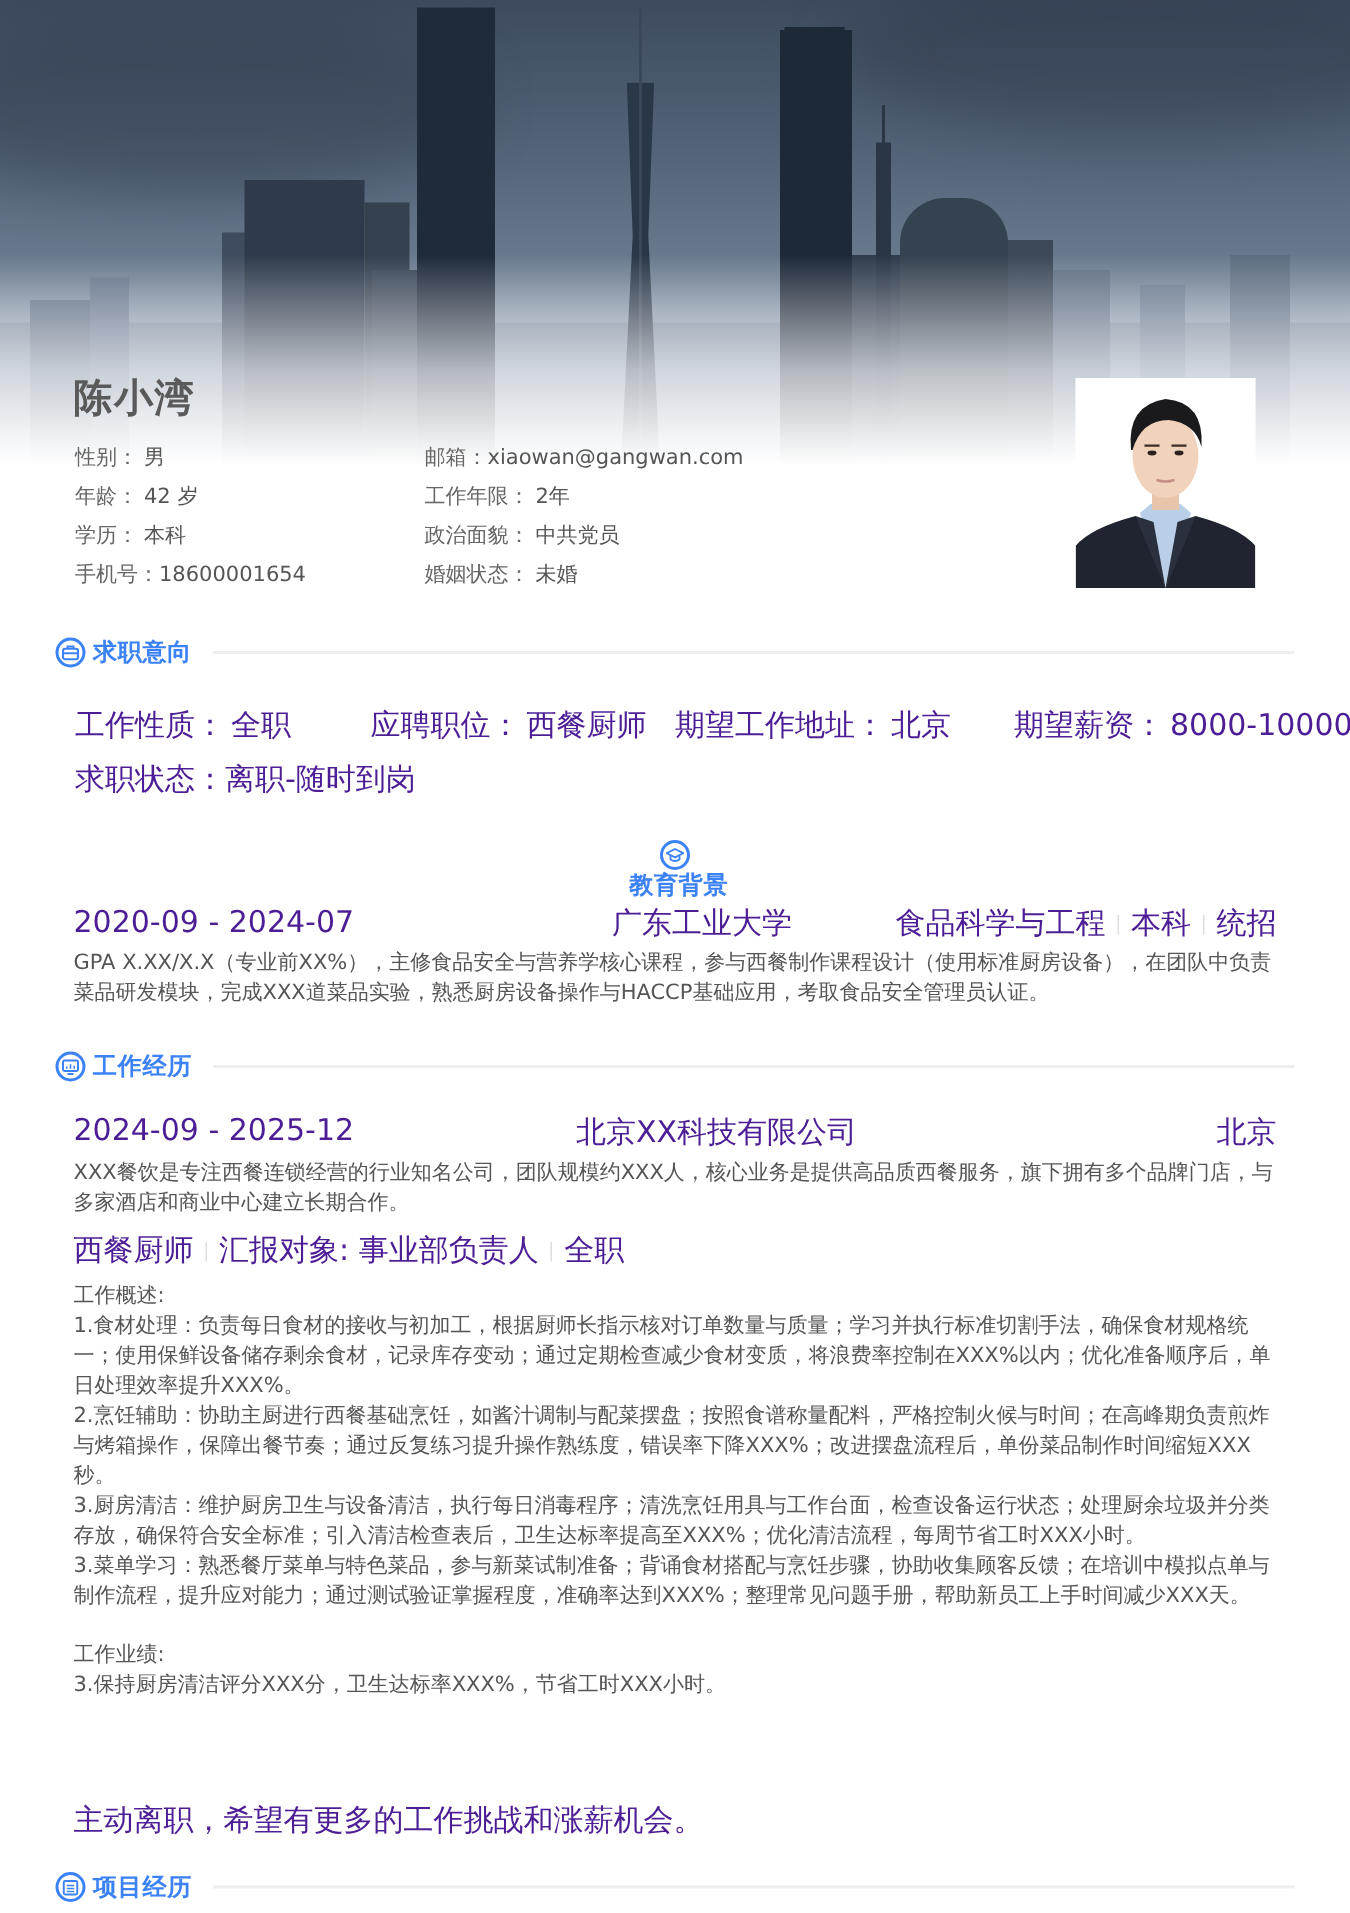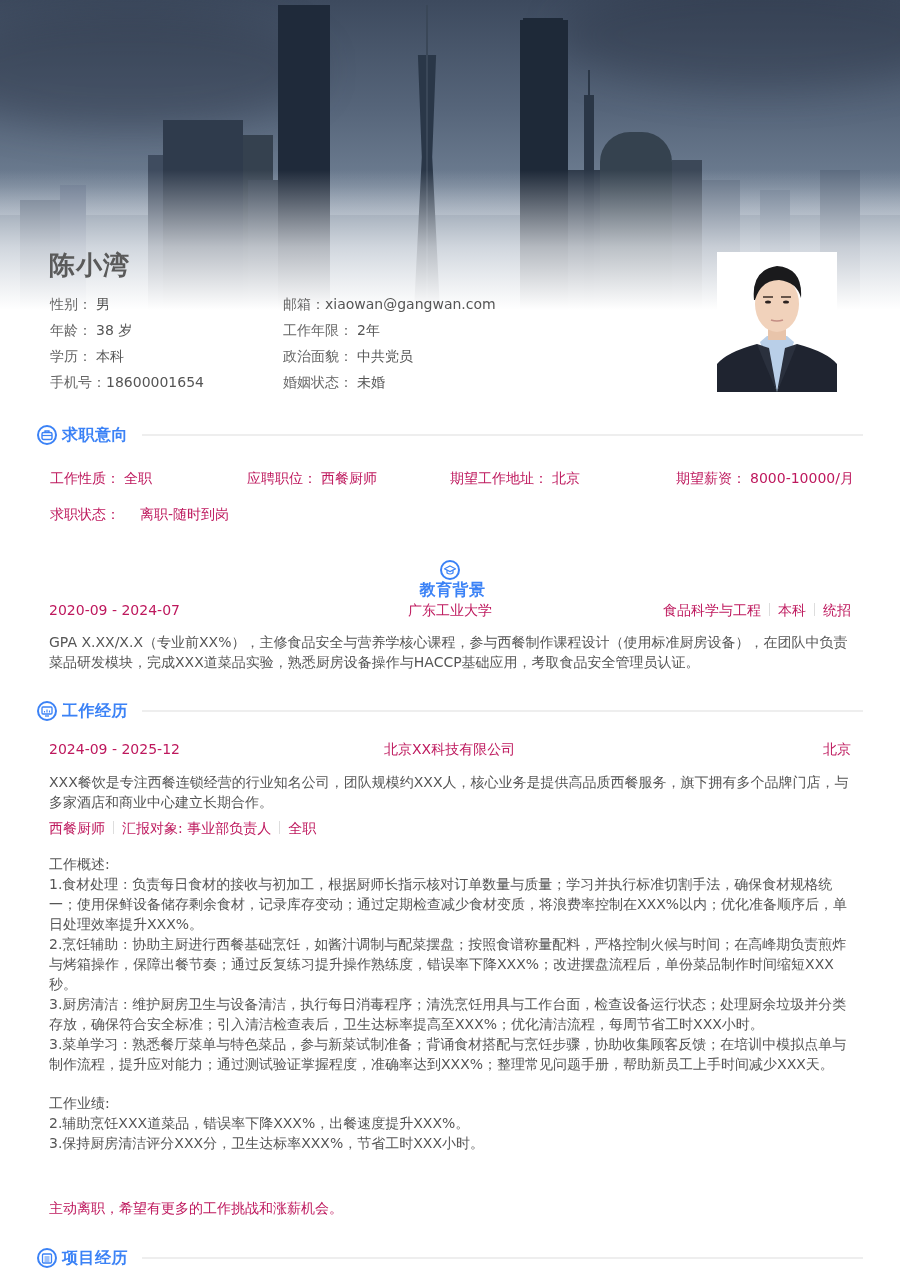--- a/index.html
+++ b/index.html
@@ -39,21 +39,21 @@
     .section-head .sec-icon {
       width: 20px; height: 20px; border: 2px solid #3b82f6; border-radius: 50%;
       display: flex; align-items: center; justify-content: center; flex-shrink: 0;
     }
     .section-head .sec-title {
       font-size: 16px; font-weight: bold; color: #3b82f6; margin-left: 5px; letter-spacing: 0.5px; white-space: nowrap;
     }
     .section-head .sec-line { flex: 1; height: 2px; background: #eeeeee; margin-left: 14px; }
 
     
-    .abs { position: absolute; white-space: nowrap; font-size: 14px; color: #be185d; }
+    .abs { position: absolute; white-space: nowrap; font-size: 20px; color: #4c1d95; }
     .para { position: absolute; left: 49px; width: 805px; font-size: 14px; color: #555; line-height: 20px; }
     .sep { display: inline-block; width: 1px; height: 13px; background: #dddddd; margin: 0 8px; vertical-align: -1px; }
   </style>
 </head>
 <body>
 
 <div class="banner">
   <div class="cloud" style="left:-60px;top:10px;width:380px;height:120px;"></div>
   <div class="cloud" style="left:560px;top:-20px;width:400px;height:110px;"></div>
 
@@ -81,21 +81,21 @@
   <div class="bld" style="left:588px;width:2px;height:240px;background:#2a3646;"></div>
   <div class="fade"></div>
 </div>
 
 <div class="name">陈小湾</div>
 
 <div class="info-row" style="left:50px;top:296px;">
   <span class="k">性别：</span><span class="v">男</span>
 </div>
 <div class="info-row" style="left:50px;top:322px;">
-  <span class="k">年龄：</span><span class="v">38 岁</span>
+  <span class="k">年龄：</span><span class="v">42 岁</span>
 </div>
 <div class="info-row" style="left:50px;top:348px;">
   <span class="k">学历：</span><span class="v">本科</span>
 </div>
 <div class="info-row" style="left:50px;top:374px;">
   <span class="k">手机号：</span><span>18600001654</span>
 </div>
 <div class="info-row" style="left:283px;top:296px;">
   <span class="k">邮箱：</span><span>xiaowan@gangwan.com</span>
 </div>
@@ -153,21 +153,21 @@
 <div class="abs" style="left:247px;top:470px;">
   <span>应聘职位：</span><span style="margin-left:4px">西餐厨师</span>
 </div>
 <div class="abs" style="left:450px;top:470px;">
   <span>期望工作地址：</span><span style="margin-left:4px">北京</span>
 </div>
 <div class="abs" style="left:676px;top:470px;">
   <span>期望薪资：</span><span style="margin-left:4px">8000-10000/月</span>
 </div>
 <div class="abs" style="left:50px;top:506px;">
-  <span>求职状态：</span><span style="margin-left:20px">离职-随时到岗</span>
+  <span>求职状态：</span><span style="margin-left:0">离职-随时到岗</span>
 </div>
 
 <div class="section-head" style="top:560px;flex-direction:column;">
   <span class="sec-icon">
     <svg width="12" height="11" viewBox="0 0 12 11">
         <path d="M6 1 L11.5 3.8 L6 6.6 L0.5 3.8 Z" fill="none" stroke="#3b82f6" stroke-width="1.2"></path>
         <path d="M3 5.2 V8 Q6 10 9 8 V5.2" fill="none" stroke="#3b82f6" stroke-width="1.2"></path>
       </svg>
   </span>
   <span class="sec-title">教育背景</span>
@@ -205,21 +205,20 @@
 <div class="para" style="top:854px;">
   <div>工作概述:</div>
   <div>1.食材处理：负责每日食材的接收与初加工，根据厨师长指示核对订单数量与质量；学习并执行标准切割手法，确保食材规格统一；使用保鲜设备储存剩余食材，记录库存变动；通过定期检查减少食材变质，将浪费率控制在XXX%以内；优化准备顺序后，单日处理效率提升XXX%。</div>
   <div>2.烹饪辅助：协助主厨进行西餐基础烹饪，如酱汁调制与配菜摆盘；按照食谱称量配料，严格控制火候与时间；在高峰期负责煎炸与烤箱操作，保障出餐节奏；通过反复练习提升操作熟练度，错误率下降XXX%；改进摆盘流程后，单份菜品制作时间缩短XXX秒。</div>
   <div>3.厨房清洁：维护厨房卫生与设备清洁，执行每日消毒程序；清洗烹饪用具与工作台面，检查设备运行状态；处理厨余垃圾并分类存放，确保符合安全标准；引入清洁检查表后，卫生达标率提高至XXX%；优化清洁流程，每周节省工时XXX小时。</div>
   <div>3.菜单学习：熟悉餐厅菜单与特色菜品，参与新菜试制准备；背诵食材搭配与烹饪步骤，协助收集顾客反馈；在培训中模拟点单与制作流程，提升应对能力；通过测试验证掌握程度，准确率达到XXX%；整理常见问题手册，帮助新员工上手时间减少XXX天。</div>
 </div>
 
 <div class="para" style="top:1093px;">
   <div>工作业绩:</div>
-  <div>2.辅助烹饪XXX道菜品，错误率下降XXX%，出餐速度提升XXX%。</div>
   <div>3.保持厨房清洁评分XXX分，卫生达标率XXX%，节省工时XXX小时。</div>
 </div>
 
 <div class="abs" style="left:49px;top:1200px;">主动离职，希望有更多的工作挑战和涨薪机会。</div>
 
 <div class="section-head" style="top:1246px;">
   <span class="sec-icon">
     <svg width="12" height="11" viewBox="0 0 12 11">
         <rect x="1.5" y="1" width="9" height="9" rx="1" fill="none" stroke="#3b82f6" stroke-width="1.3"></rect>
         <path d="M3.5 4 H8.5 M3.5 6 H8.5 M3.5 8 H8.5" stroke="#3b82f6" stroke-width="1"></path>

